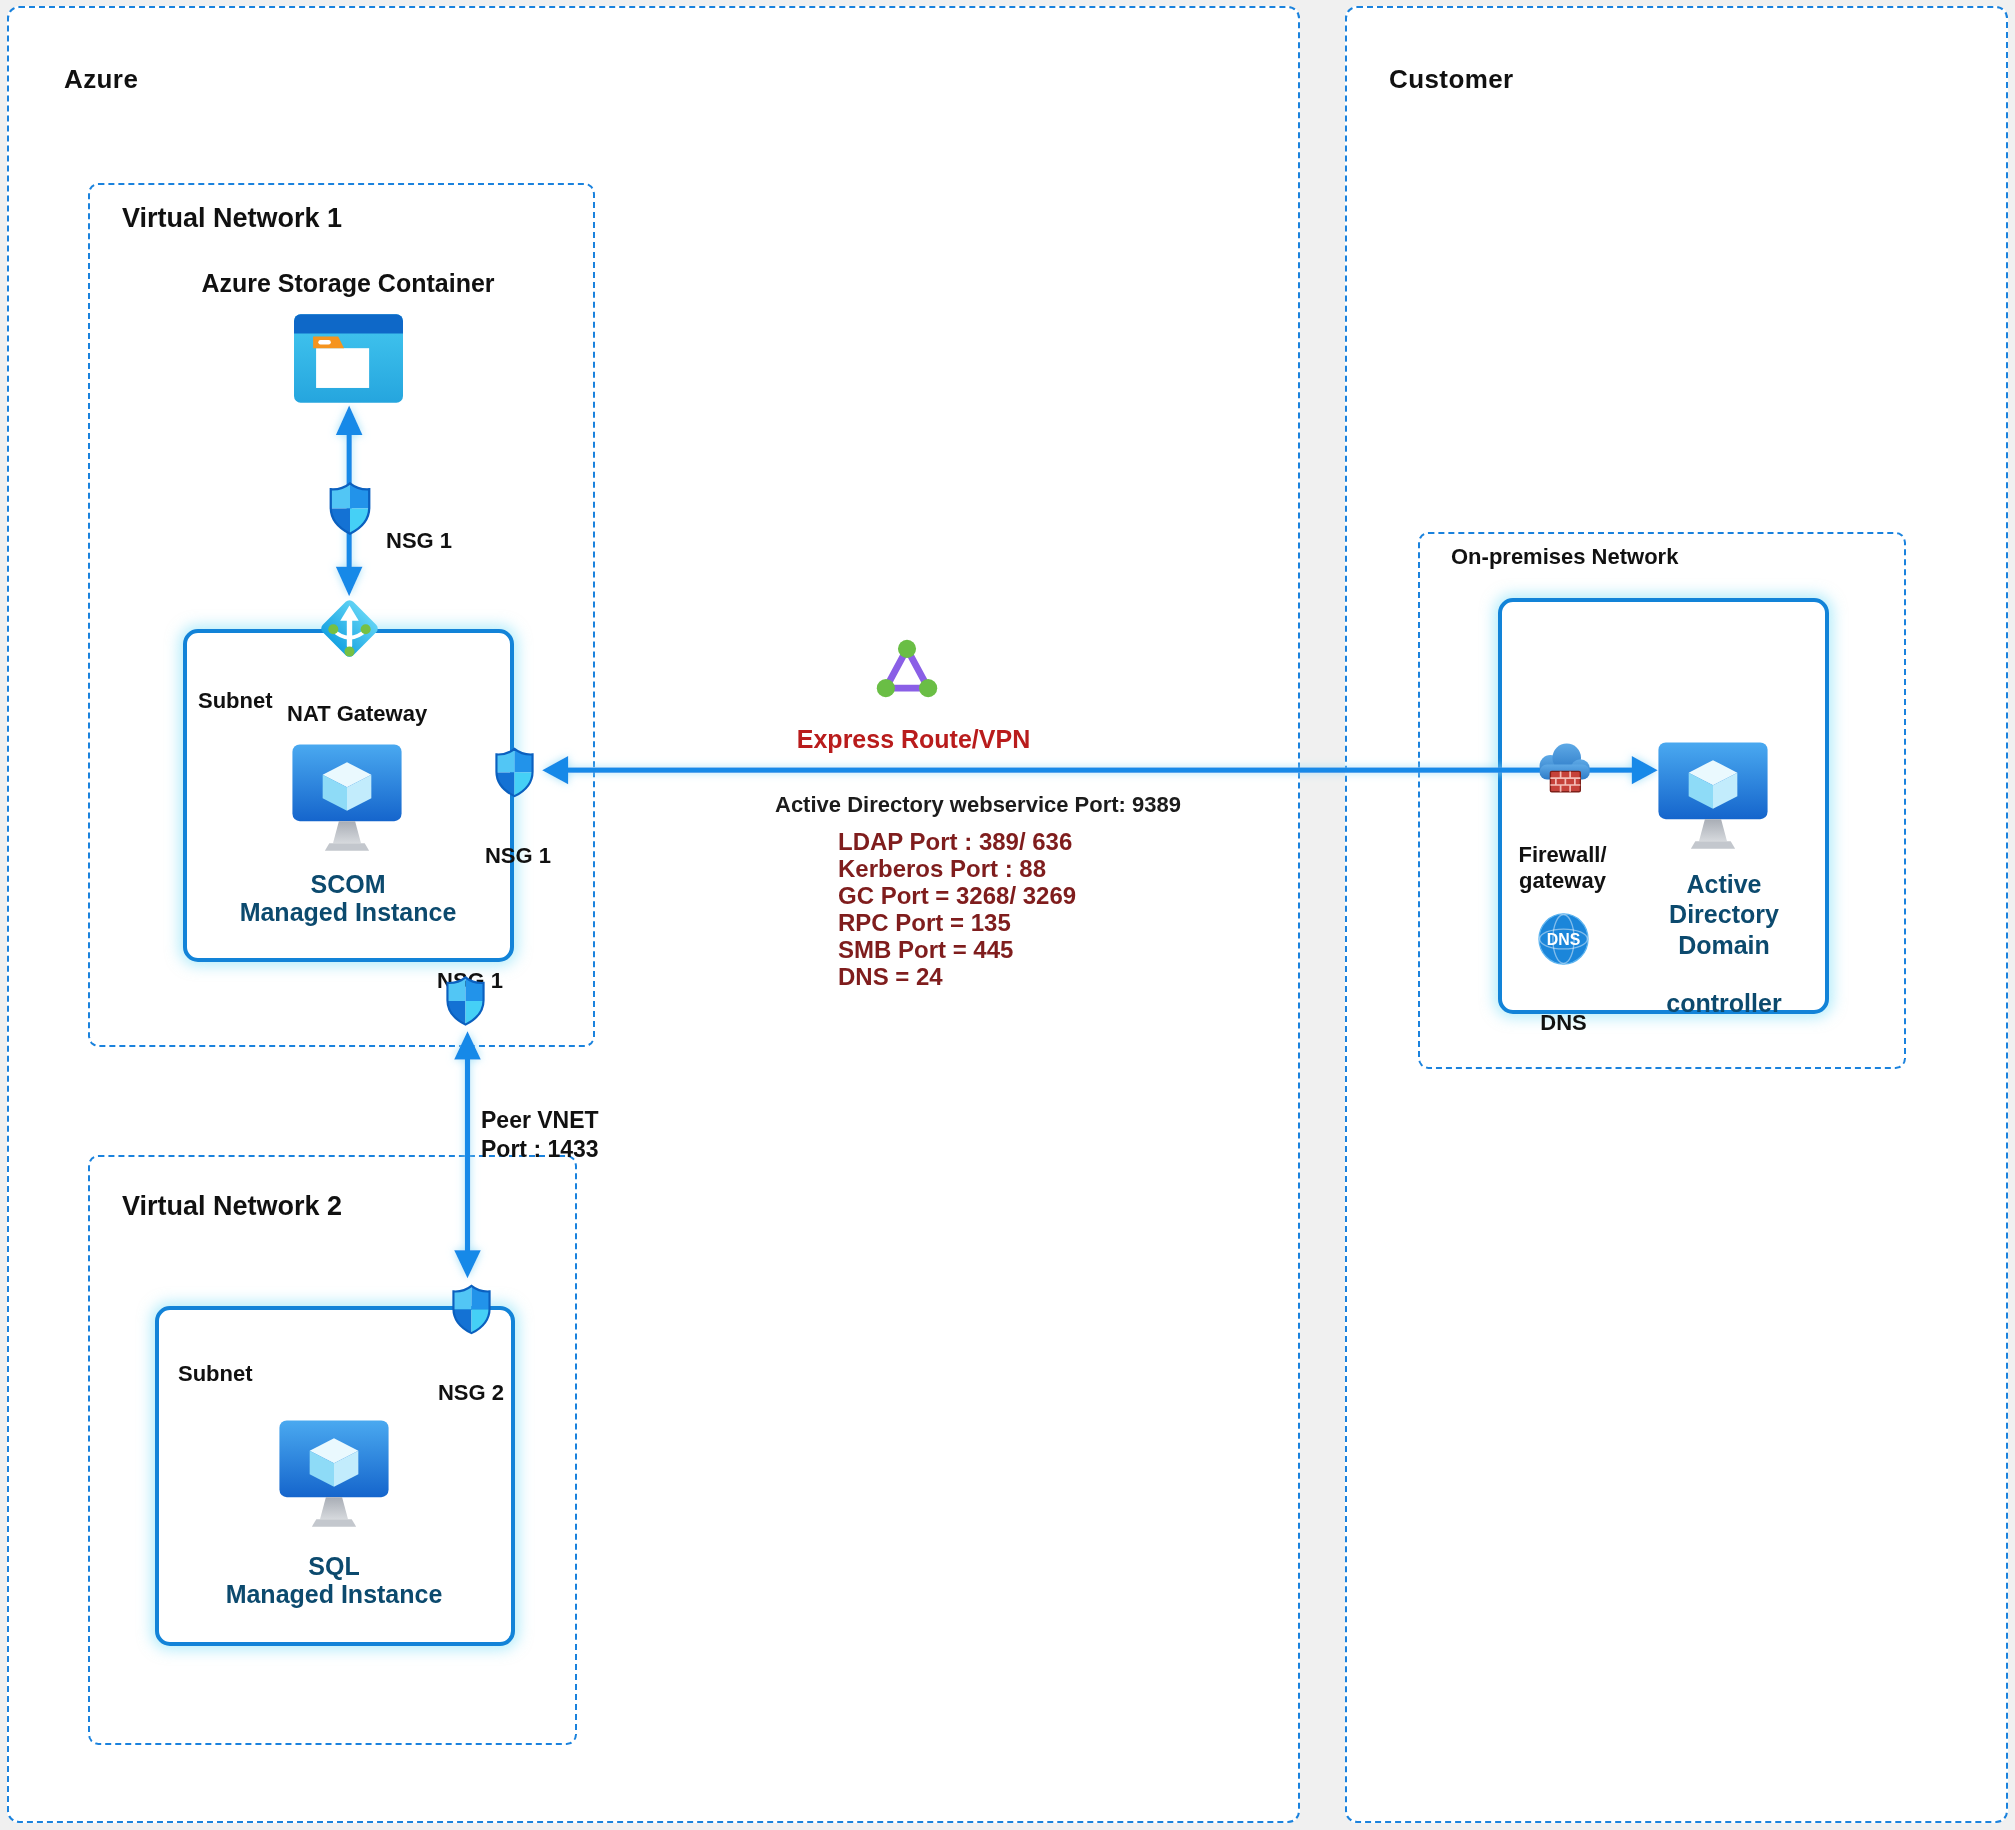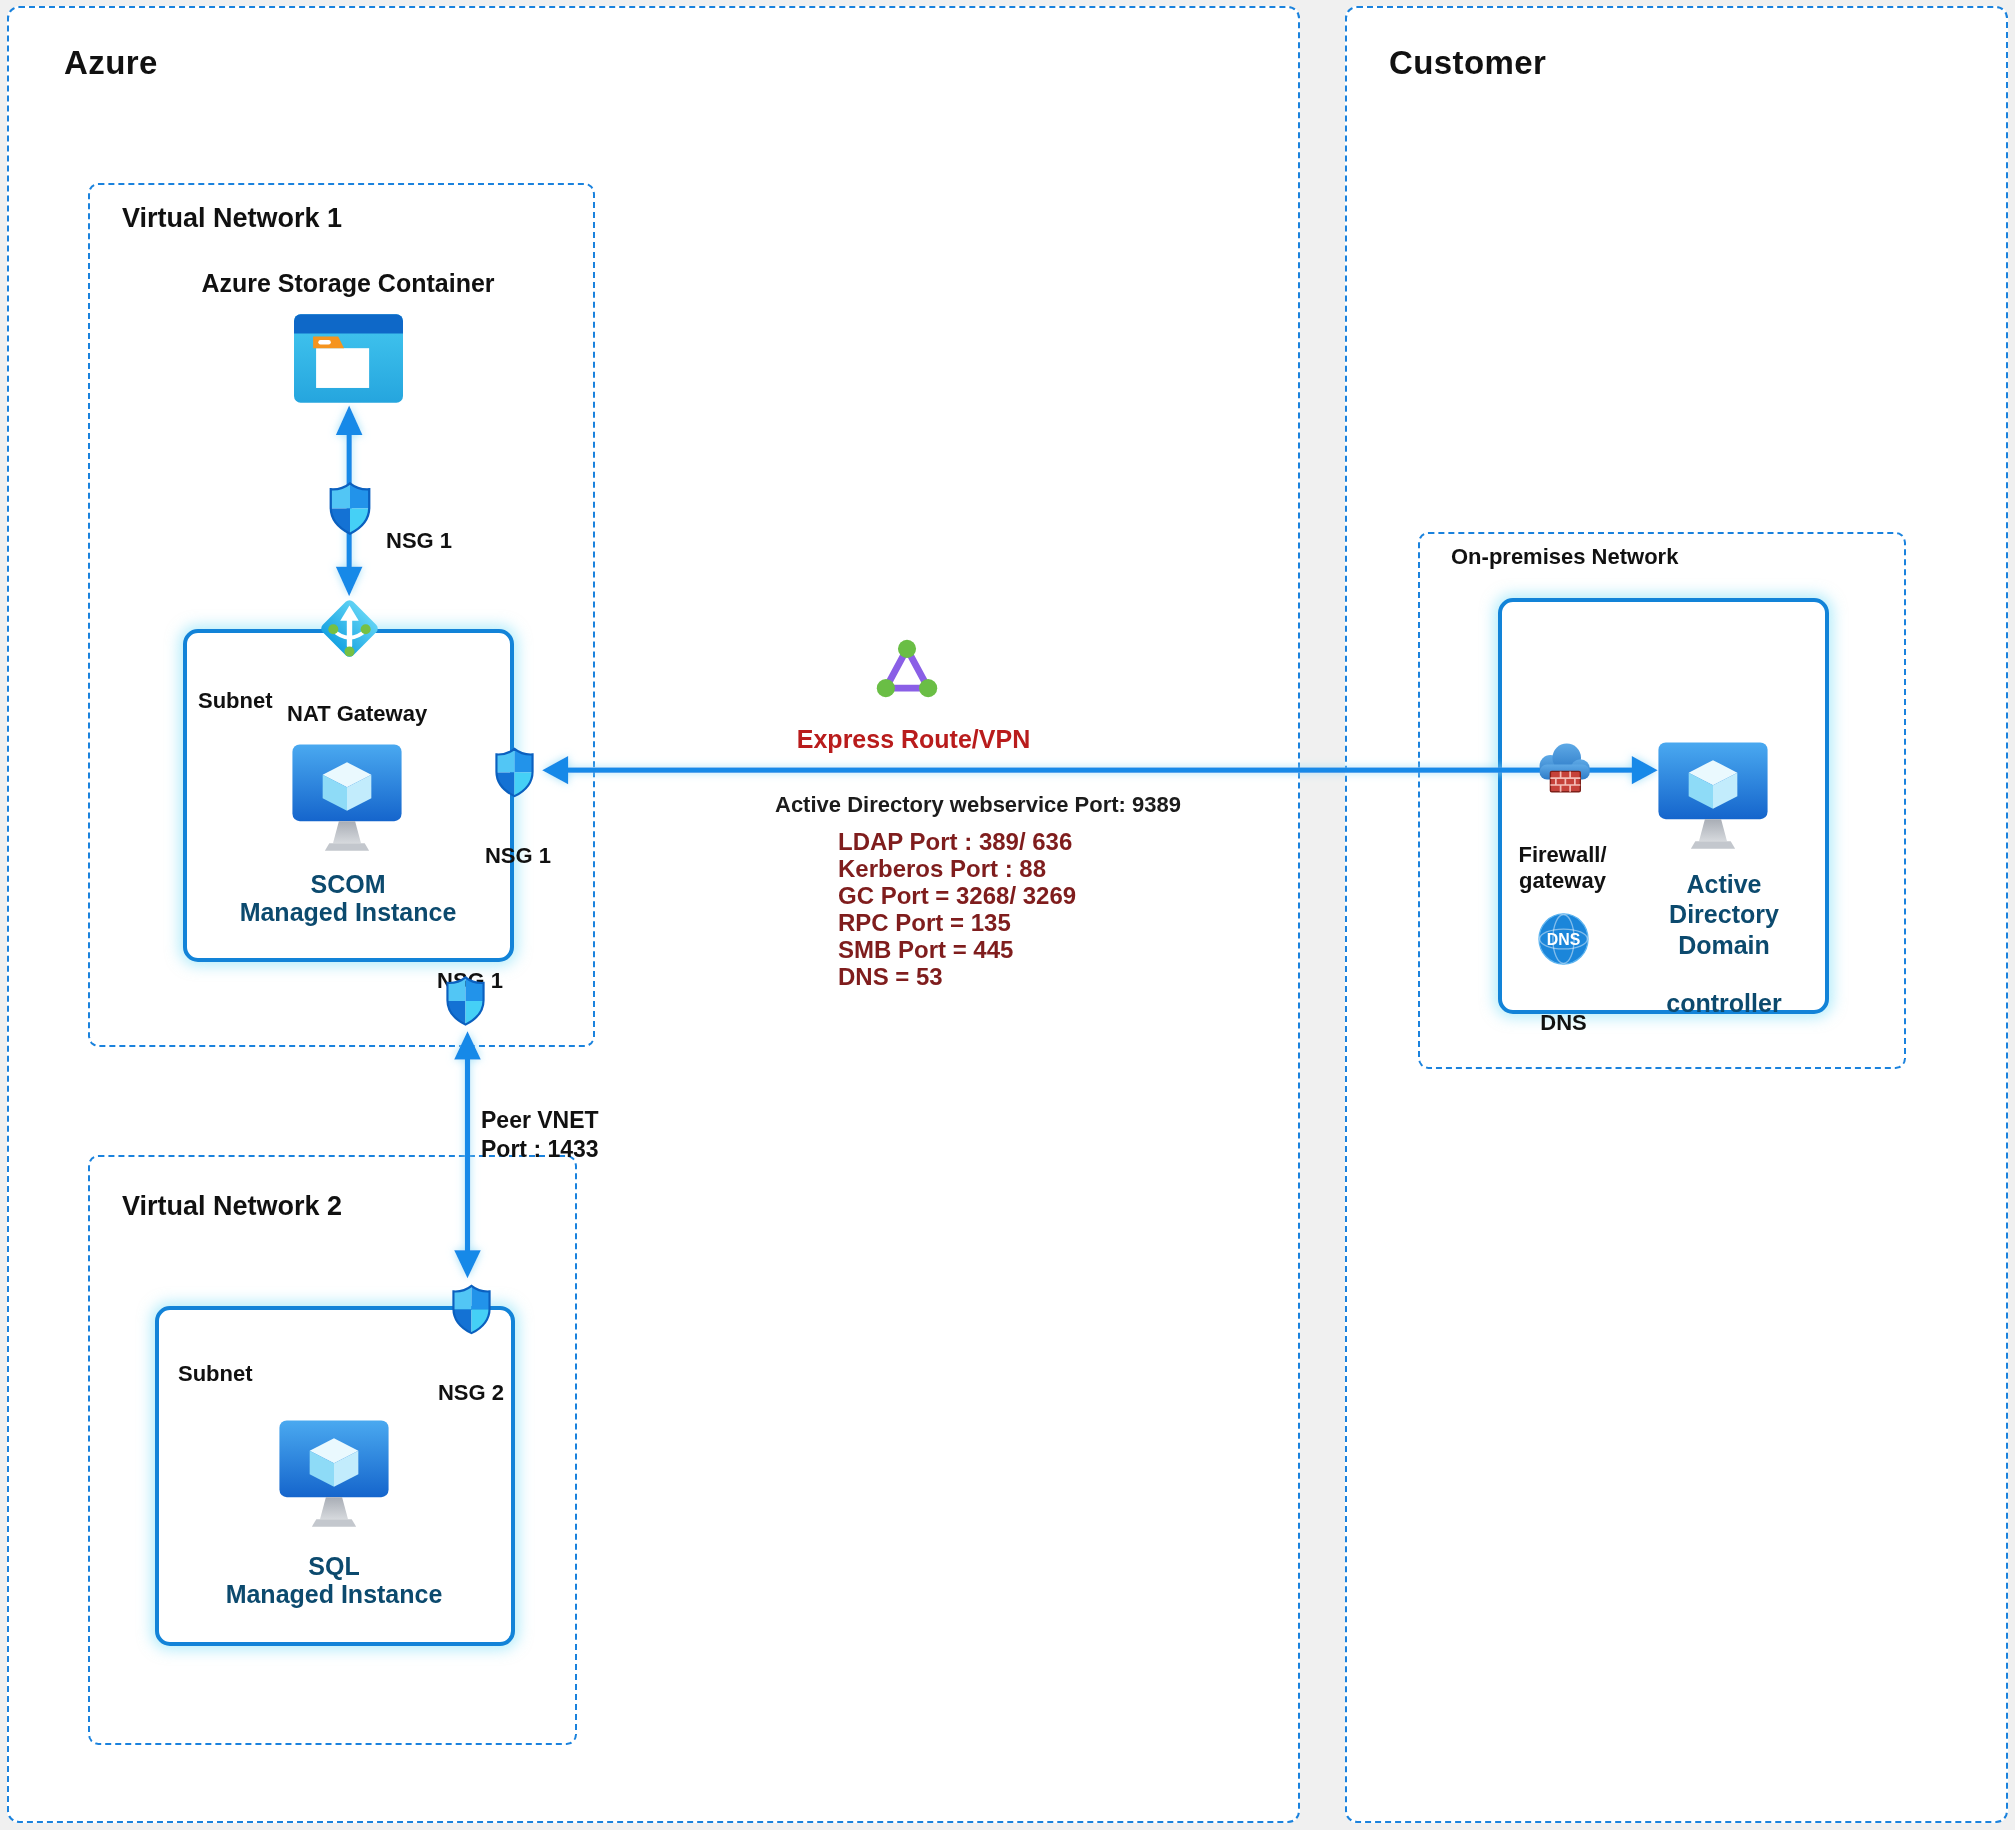--- a/index.html
+++ b/index.html
@@ -3,21 +3,21 @@
 <meta charset="utf-8">
 <style>
   html,body{margin:0;padding:0;background:#f0f0f0;}
   #canvas{position:relative;width:2015px;height:1831px;background:#f0f0f0;
           font-family:"Liberation Sans","DejaVu Sans",sans-serif;overflow:hidden;}
   .dashed-box{position:absolute;background:#ffffff;border:2.2px dashed #1a82dd;border-radius:12px;box-sizing:border-box;z-index:1;}
   .inner-dashed{z-index:2;background:transparent;}
   .solid-box{position:absolute;background:#ffffff;border:4.4px solid #1283d8;border-radius:15px;box-sizing:border-box;z-index:3;
              box-shadow:0 0 13.3px 3.7px rgba(110,220,248,.5);}
   .lbl{position:absolute;color:#111;z-index:6;white-space:nowrap;}
-  .region-title{font-size:33px;font-weight:700;letter-spacing:0.4px;}
+  .region-title{font-size:26px;font-weight:700;letter-spacing:0.4px;margin-top:20px;}
   .vnet-title{font-size:27px;font-weight:700;}
   .sub-title{font-size:22px;font-weight:700;}
   .small-lbl{font-size:22px;font-weight:700;margin-top:34px;}
   .device-lbl{font-size:25px;font-weight:700;color:#0c4a6e;text-align:center;}
   .center{text-align:center;}
   .icon{position:absolute;z-index:7;}
   .overlay{position:absolute;left:0;top:0;z-index:5;pointer-events:none;}
   .ports div{font-size:24px;font-weight:700;color:#7f1d1d;line-height:27px;}
 </style>
 </head>
@@ -155,21 +155,21 @@
     <circle cx="73" cy="64" r="12" fill="#6abe45"></circle>
   </svg>
   <div class="lbl device-lbl" style="left:751px;top:725px;width:325px;color:#b91c1c;">Express Route/VPN</div>
   <div class="lbl" style="left:775px;top:792px;font-size:22px;font-weight:700;color:#1c1c1c;">Active Directory webservice Port: 9389</div>
   <div class="lbl ports" style="left:838px;top:828px;">
     <div>LDAP Port : 389/ 636</div>
     <div>Kerberos Port : 88</div>
     <div>GC Port = 3268/ 3269</div>
     <div>RPC Port = 135</div>
     <div>SMB Port = 445</div>
-    <div>DNS = 53</div>
+    <div>DNS = 24</div>
   </div>
 
   <div class="dashed-box inner-dashed" style="left:1418px;top:532px;width:488px;height:537px;border-radius:10.4px;"></div>
   <div class="lbl sub-title" style="left:1451px;top:544px;">On-premises Network</div>
   <div class="solid-box" style="left:1498px;top:598px;width:331px;height:416px;"></div>
 
   <svg class="icon" style="left:1530px;top:737px;" width="68" height="62" viewBox="0 0 100 90">
     <circle cx="30" cy="42" r="16" fill="url(#cGrad)"></circle>
     <circle cx="54" cy="30" r="21" fill="url(#cGrad)"></circle>
     <circle cx="74" cy="46" r="14" fill="url(#cGrad)"></circle>

